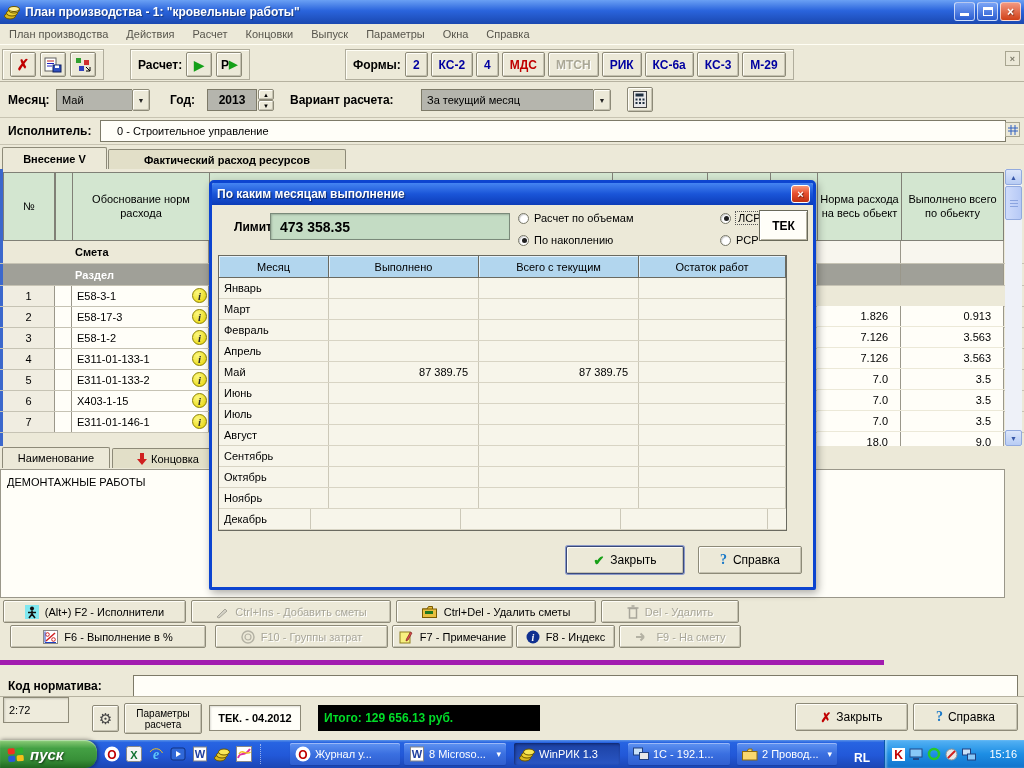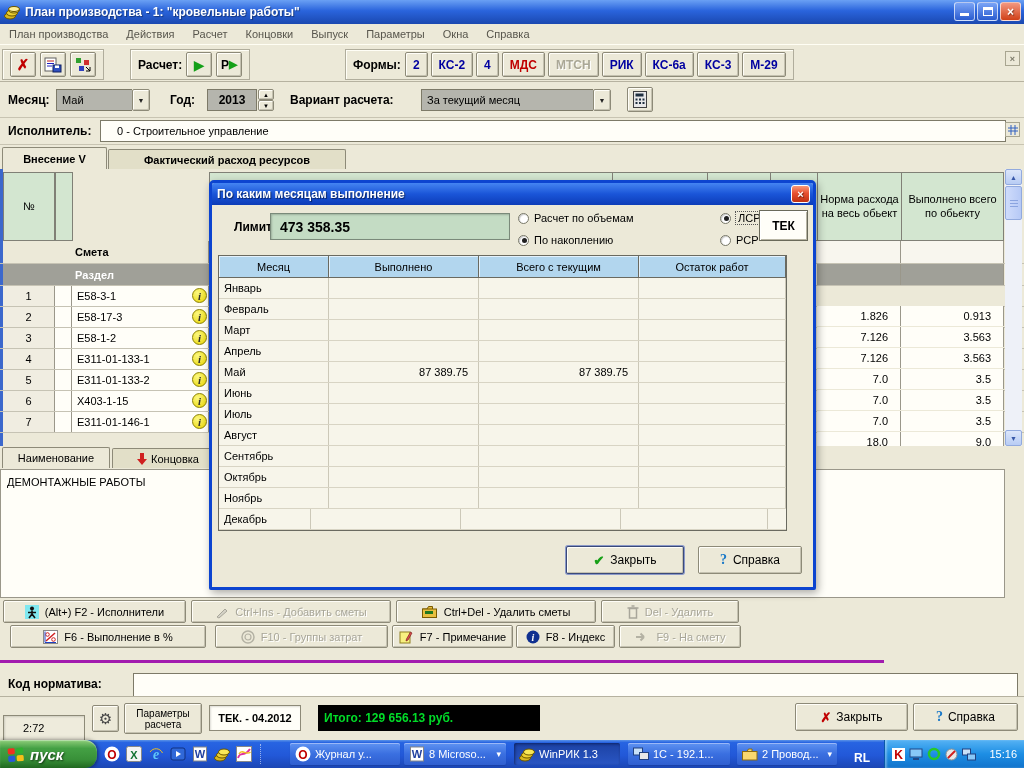--- a/index.html
+++ b/index.html
@@ -72,21 +72,21 @@
   .sectabs{left:0;top:447px;width:1024px;height:22px;background:#ece9d8}
   .descpanel{left:0;top:469px;width:1005px;height:129px;background:#fffef8;border:1px solid #9a978a;padding:6px 0 0 6px;font-size:11px}
 
   
   .fnrows{left:0;top:598px;width:1024px;height:54px;background:#ece9d8}
   .fnbtn{position:absolute;height:23px;display:flex;align-items:center;justify-content:center;gap:6px;font-size:11px;padding:0 4px;overflow:hidden;white-space:nowrap}
   .fnbtn.disabled{color:#a8a699;text-shadow:1px 1px 0 #fff}
   .ic{display:inline-flex;align-items:center;justify-content:center}
 
   
-  .normrow{left:0;top:660px;width:884px;height:44px;background:#ece9d8;border-top:3px solid #a21caf}
+  .normrow{left:0;top:660px;width:884px;height:44px;background:#ece9d8;border-top:5px solid #a21caf}
   .norminput{position:absolute;left:133px;top:10px;width:885px;height:24px;background:#fffef8;border:1px solid #7d7a68}
   .statusbar{left:0;top:696px;width:1024px;height:44px;background:#ece9d8;border-top:1px solid #b6b2a0}
   .sunken{background:#eeebdc;border:1px solid #8d8a78;box-shadow:inset 1px 1px 2px #00000022}
   .sbtn{position:absolute;display:flex;align-items:center;justify-content:center;gap:5px;font-size:12px}
   .totalbox{position:absolute;left:318px;top:8px;width:222px;height:26px;background:#000;color:#00dc28;font-weight:bold;font-size:12px;display:flex;align-items:center;padding-left:6px}
 
   
   .dlg{position:absolute;left:209px;top:180px;width:607px;height:410px;background:#ece9d8;border:3px solid #0c44d0;border-radius:5px 5px 2px 2px;z-index:50;box-shadow:2px 3px 8px #00000055}
   .dlgtitle{height:22px;background:linear-gradient(180deg,#4484f2 0%,#1a55d8 50%,#0c3cb8 100%);border-radius:2px 2px 0 0;display:flex;align-items:center;color:#fff;font-weight:bold;font-size:12px;padding:0 5px;text-shadow:1px 1px 1px #0008}
   .dx{position:absolute;right:3px;top:2px;width:19px;height:18px;border-radius:3px;background:linear-gradient(180deg,#f89878 0%,#e85030 45%,#c03010 100%);border:1px solid #fff;color:#fff;font-weight:bold;font-size:11px;display:flex;align-items:center;justify-content:center}
@@ -278,20 +278,24 @@
       <span>Фактический расход ресурсов</span>
     </span>
 </div>
 
 <div class="abs tablearea">
   <div class="blueedge"></div>
   <div class="hcell" style="left:3px;width:52px">
       <span>№</span>
     </div>
   <div class="hcell" style="left:55px;width:18px"></div>
+  <div class="hcell" style="left:72px;width:138px">
+      <span>Обоснование норм</span>
+      <span>расхода</span>
+    </div>
   <div class="hcell" style="left:209px;width:609px"></div>
   <div class="vline" style="left:612px"></div>
   <div class="vline" style="left:707px"></div>
   <div class="vline" style="left:770px"></div>
   <div class="hcell" style="left:817px;width:85px">
       <span>Норма расхода на весь обьект</span>
     </div>
   <div class="hcell" style="left:901px;width:103px">
       <span>Выполнено всего по обьекту</span>
     </div>
@@ -470,21 +474,21 @@
       </span>
     </div>
 </div>
 
 <div class="abs normrow">
   <span class="abs lbl-b" style="left:8px;top:14px">Код норматива:</span>
   <input class="norminput" value="" style="">
 </div>
 
 <div class="abs statusbar">
-  <span class="abs sunken" style="left:3px;top:18px;width:82px;height:26px;display:flex;align-items:center;padding-left:19px">2:72</span>
+  <span class="abs sunken" style="left:3px;top:0;width:66px;height:26px;display:flex;align-items:center;padding-left:5px">2:72</span>
   <span class="sbtn b3" style="left:92px;top:8px;width:27px;height:27px">
       <span class="gear">⚙</span>
     </span>
   <span class="sbtn b3" style="left:124px;top:6px;width:78px;height:31px">
     <span class="small2line">
         <span>Параметры</span>
         <span>расчета</span>
       </span>
   </span>
   <span class="abs sunken" style="left:209px;top:8px;width:92px;height:26px;display:flex;align-items:center;justify-content:center;font-weight:bold;background:#fffef8">ТЕК. - 04.2012</span>
@@ -532,27 +536,27 @@
           <div class="dth" style="width: 147px;">Остаток работ</div>
         </div>
       <div id="dtrows">
           <div class="dtr">
             <div class="dtd mon" style="width: 110px;">Январь</div>
             <div class="dtd vnum" style="width: 150px;"></div>
             <div class="dtd vnum" style="width: 160px;"></div>
             <div class="dtd vnum" style="width: 147px;"></div>
           </div>
           <div class="dtr">
+            <div class="dtd mon" style="width: 110px;">Март</div>
+            <div class="dtd vnum" style="width: 150px;"></div>
+            <div class="dtd vnum" style="width: 160px;"></div>
+            <div class="dtd vnum" style="width: 147px;"></div>
+          </div>
+          <div class="dtr">
             <div class="dtd mon" style="width: 110px;">Февраль</div>
-            <div class="dtd vnum" style="width: 150px;"></div>
-            <div class="dtd vnum" style="width: 160px;"></div>
-            <div class="dtd vnum" style="width: 147px;"></div>
-          </div>
-          <div class="dtr">
-            <div class="dtd mon" style="width: 110px;">Март</div>
             <div class="dtd vnum" style="width: 150px;"></div>
             <div class="dtd vnum" style="width: 160px;"></div>
             <div class="dtd vnum" style="width: 147px;"></div>
           </div>
           <div class="dtr">
             <div class="dtd mon" style="width: 110px;">Апрель</div>
             <div class="dtd vnum" style="width: 150px;"></div>
             <div class="dtd vnum" style="width: 160px;"></div>
             <div class="dtd vnum" style="width: 147px;"></div>
           </div>

